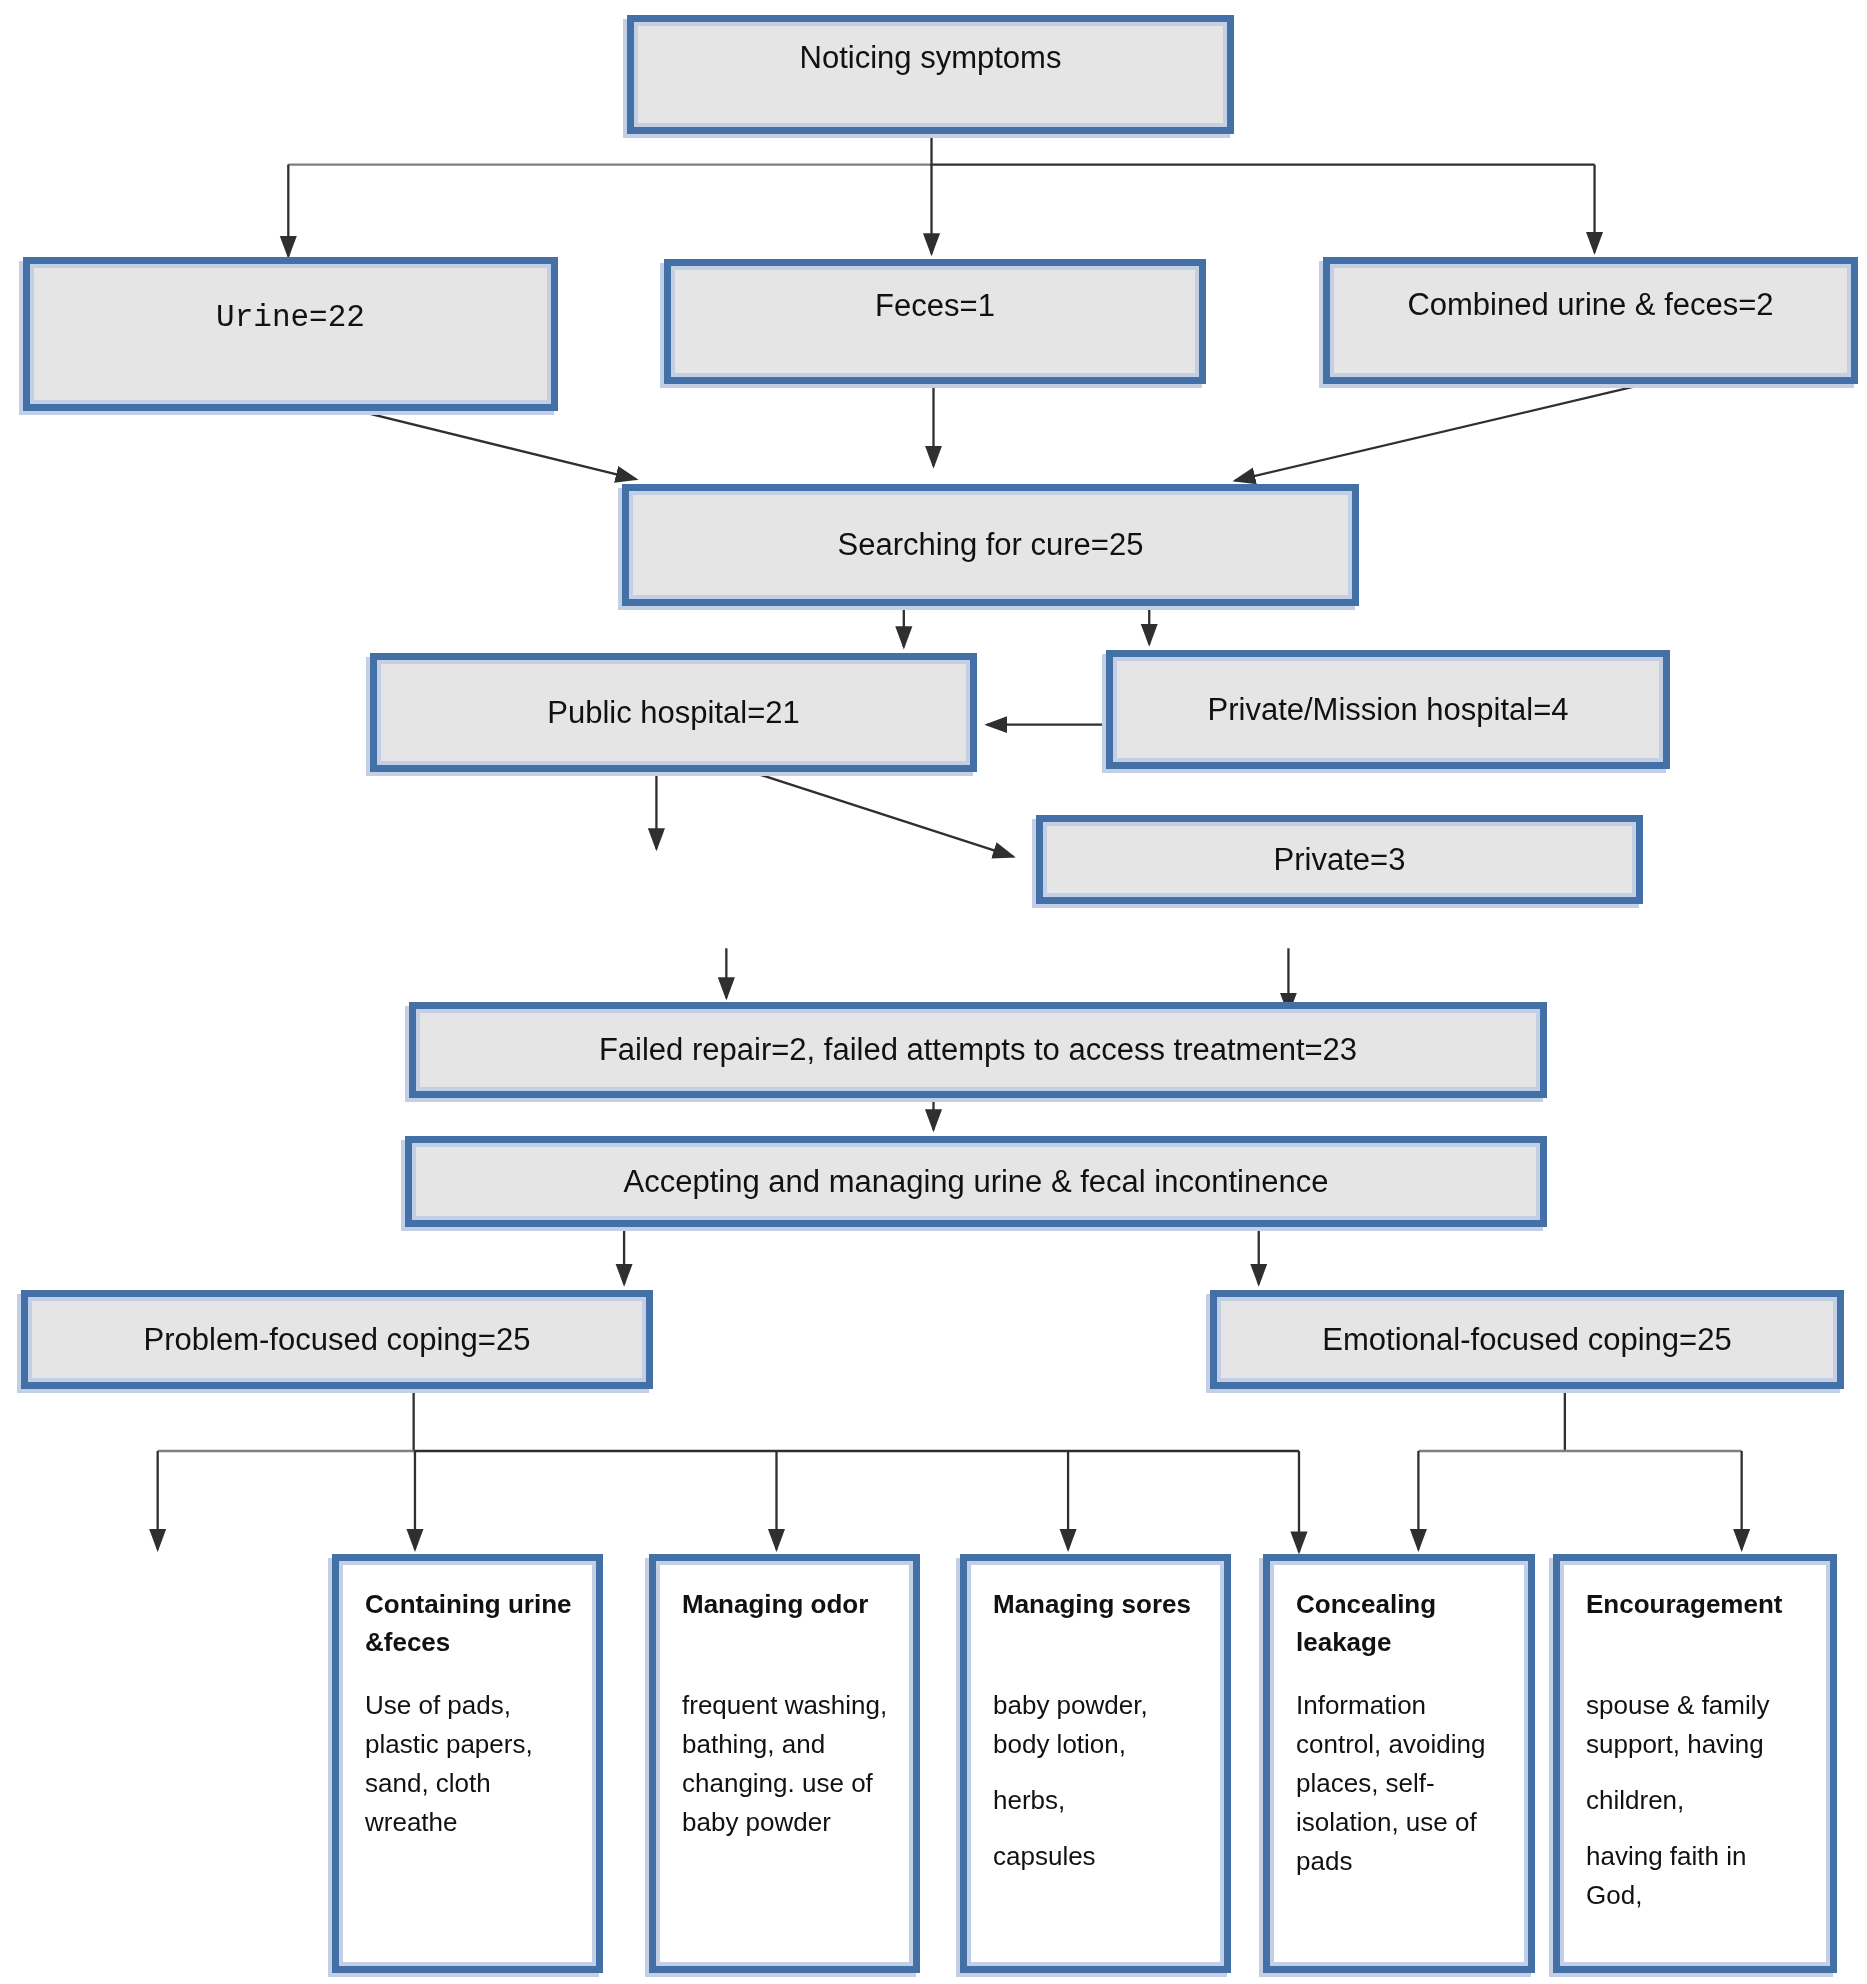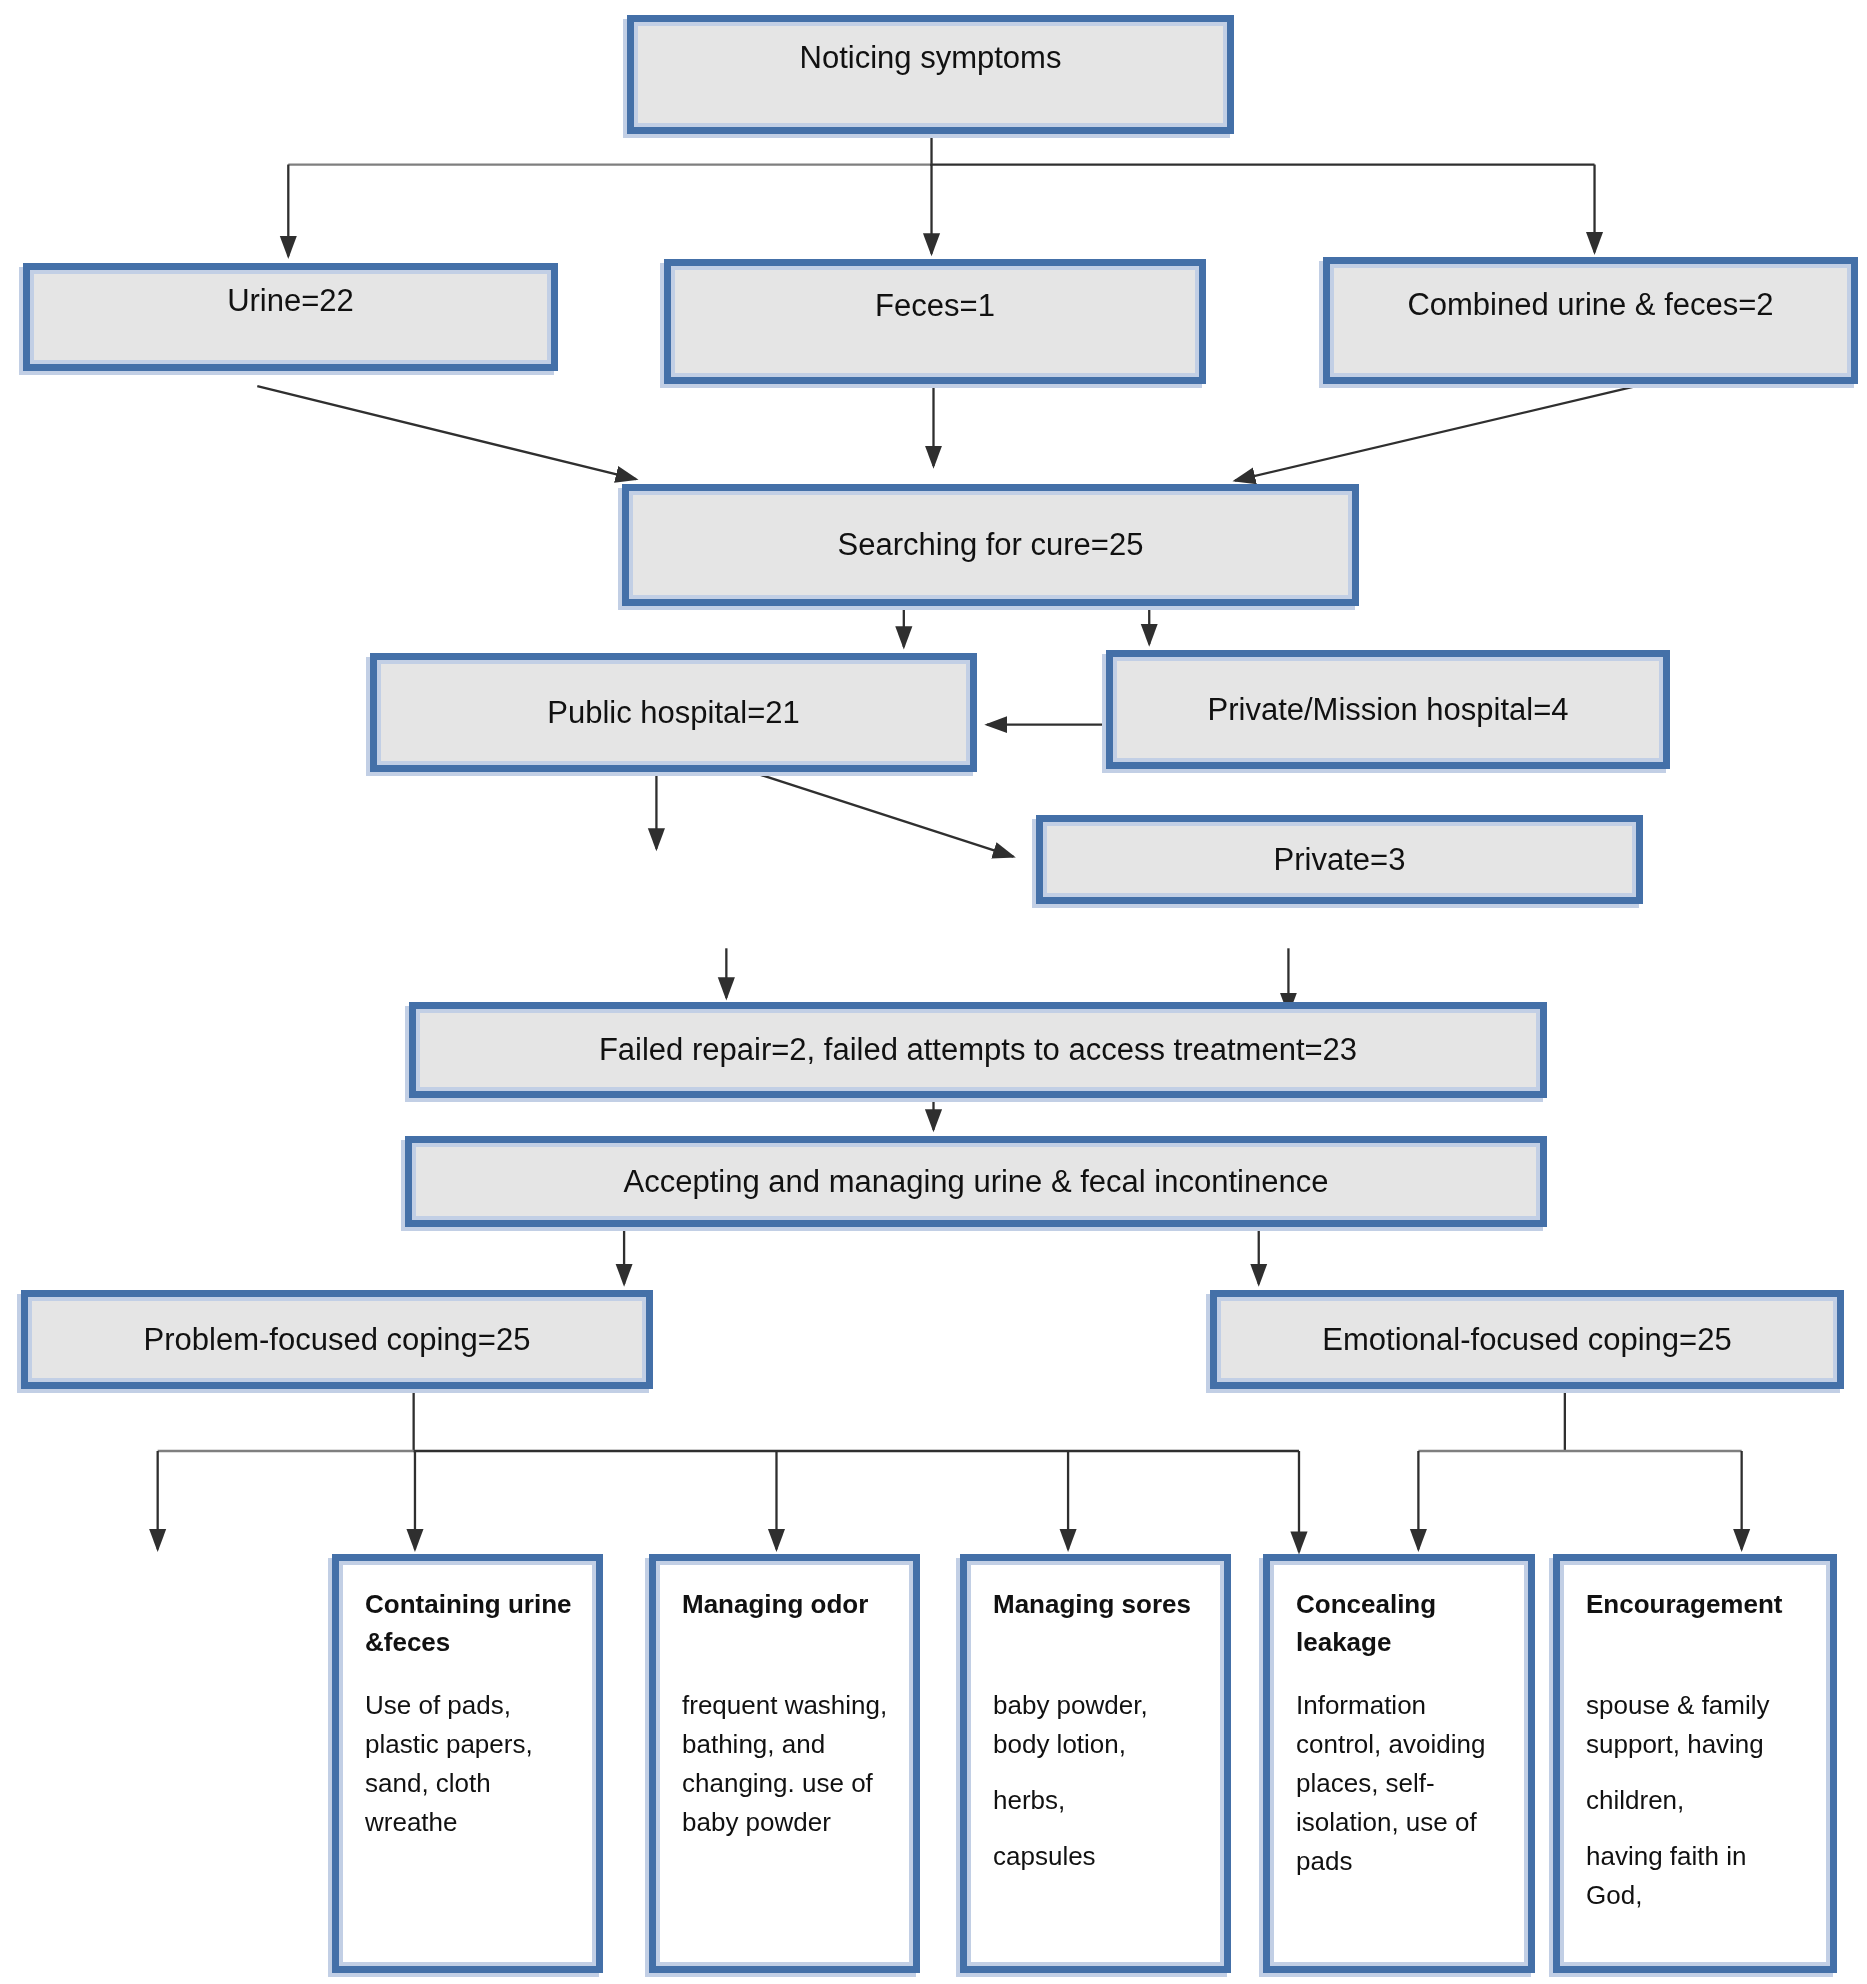--- a/index.html
+++ b/index.html
@@ -34,21 +34,21 @@
     border:7.3px solid var(--border);
     box-shadow: inset 0 0 0 4px var(--border-light), -4px 4px 0 0 var(--border-light);
     box-sizing:border-box;
     padding:25px 22.4px 13px 26px;
     font-size:26px;line-height:1.5;
   }
   .cbox-title{font-weight:bold;min-height:100px;line-height:1.45;}
   .cbox-body p{margin:0 0 17px 0;}
   
   #n-noticing {left:627px; top:14.5px;  width:607px; height:119px;}
-  #n-urine    {left:23px;  top:263px; width:535px; height:108px;}
+  #n-urine    {left:23px;  top:257px; width:535px; height:154px;font-family:Liberation Mono, monospace;}
   #n-feces    {left:664px;top:259px; width:542px; height:125px;}
   #n-combined {left:1323px;top:257px; width:535px; height:127px;}
   #n-searching{left:622px; top:484px; width:737px; height:122px;}
   #n-public   {left:370px; top:653px; width:607px; height:119px;}
   #n-privmiss {left:1106px;top:650px; width:564px; height:119px;}
   #n-herbalist{left:375px; top:855px;width:523px; height:92px;}
   #n-private3 {left:1036px;top:815px;width:607px; height:89px;}
   #n-failed   {left:409px; top:1002px;width:1138px;height:96px;}
   #n-accepting{left:405px; top:1136px;width:1142px;height:91px;}
   #n-problem  {left:21px;  top:1290px;width:632px; height:99px;}

